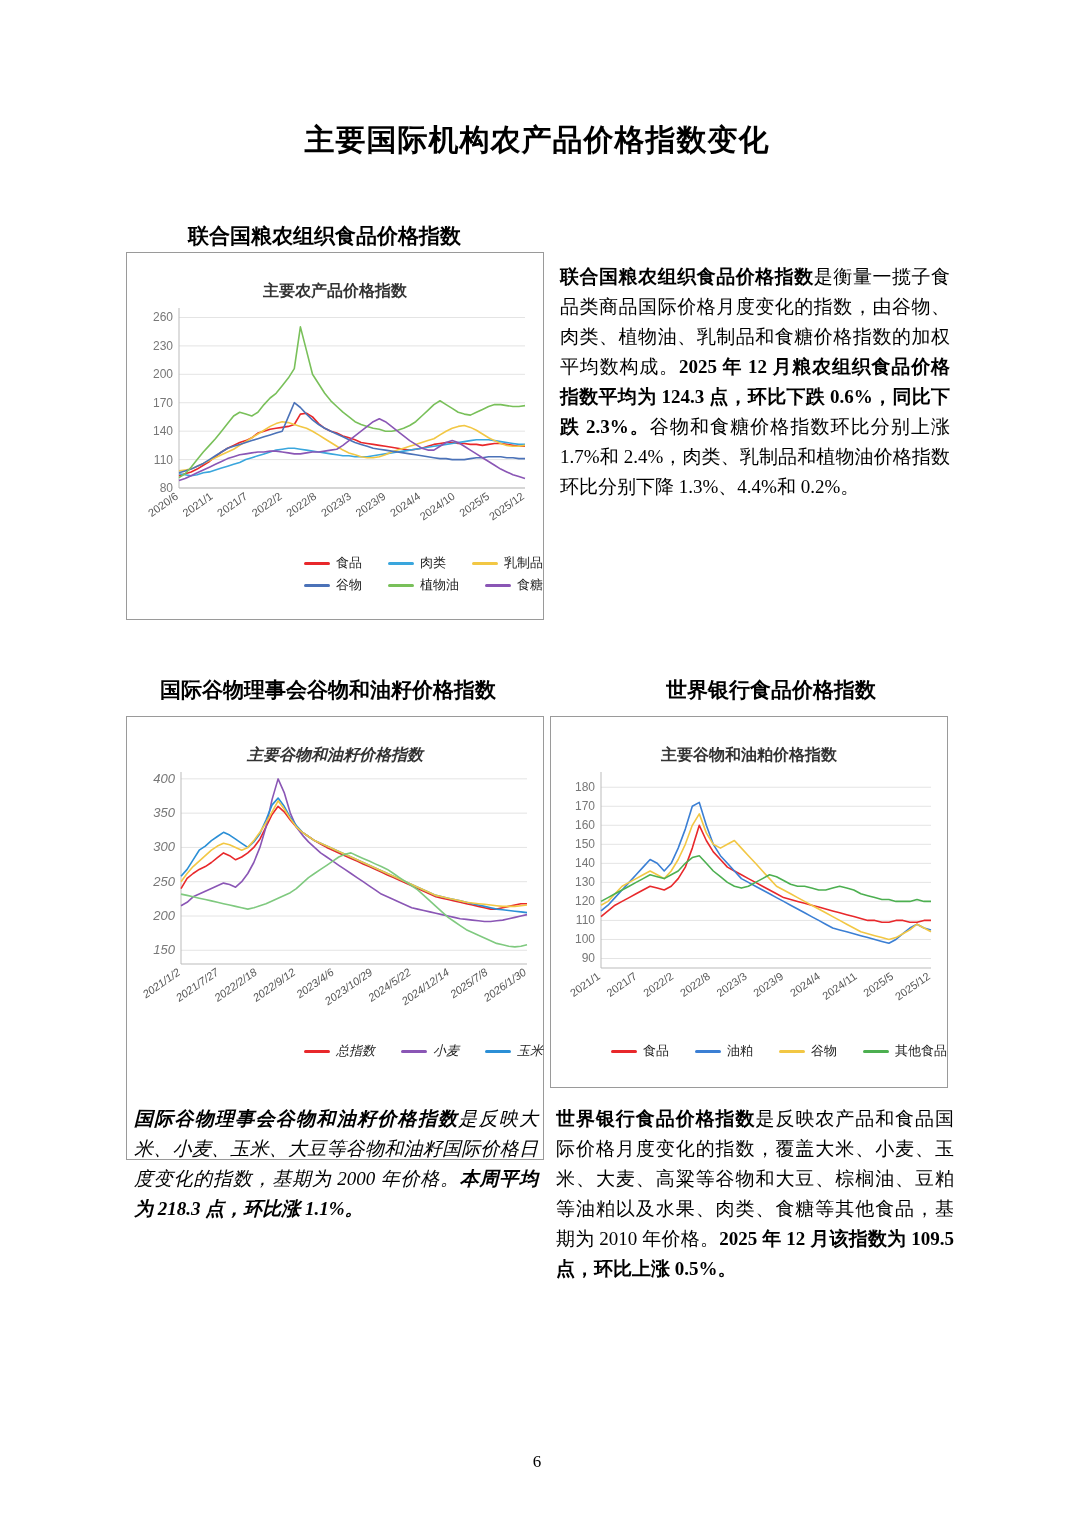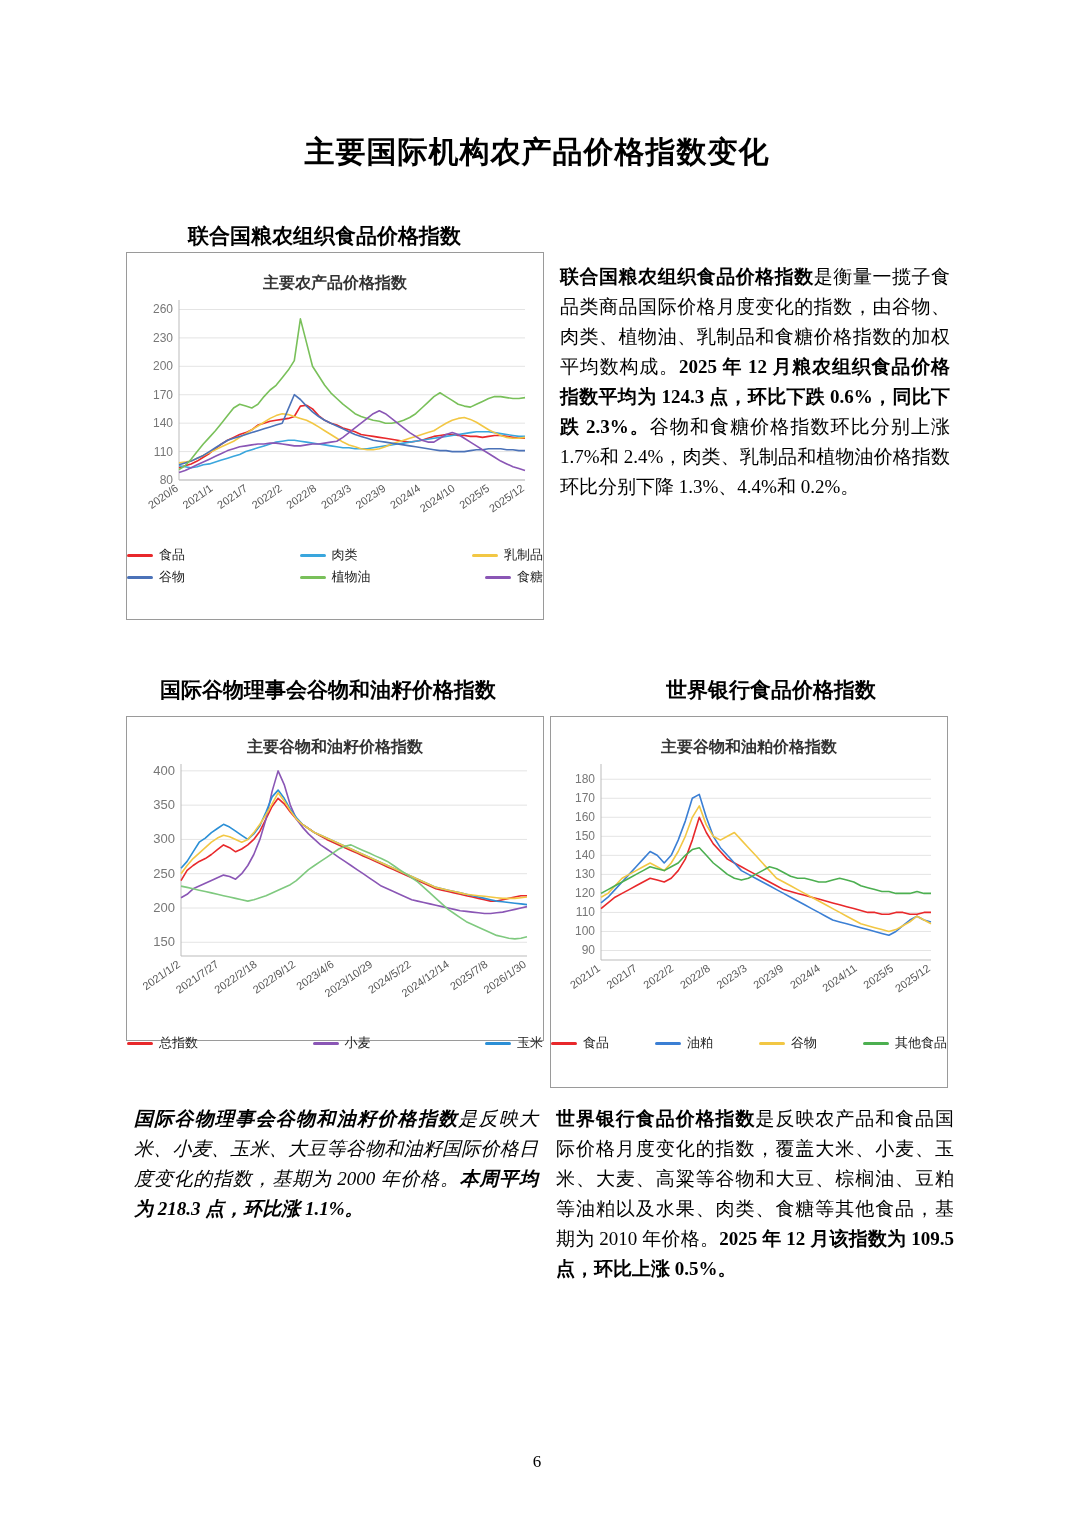--- a/index.html
+++ b/index.html
@@ -4,62 +4,62 @@
 <style>
   html,body{margin:0;padding:0;}
   body{
     width:1074px;height:1520px;background:#ffffff;
     font-family:"Liberation Serif", serif;
     color:#000;position:relative;overflow:hidden;
   }
   .page{position:absolute;left:0;top:0;width:1074px;height:1520px;}
 
   .doc-title{
-    position:absolute;left:0;top:132px;width:1074px;text-align:center;
+    position:absolute;left:0;top:120px;width:1074px;text-align:center;
     font-family:"Liberation Sans", sans-serif;
     font-weight:bold;font-size:30px;letter-spacing:1px;
   }
 
   
   .sec1-heading{
     position:absolute;left:188px;top:222px;
     font-family:"Liberation Sans", sans-serif;
     font-weight:bold;font-size:21px;
   }
   .chart-box{
     position:absolute;border:1px solid #9a9a9a;background:#fff;box-sizing:border-box;
   }
   #chart1{left:126px;top:252px;width:418px;height:368px;}
   .chart-title{
     text-align:center;font-family:"Liberation Sans", sans-serif;
-    font-weight:bold;font-size:16px;color:#333;margin-top:20px;
+    font-weight:bold;font-size:16px;color:#333;margin-top:28px;
   }
   .plot{position:relative;}
   .legend{position:absolute;width:100%;left:0;}
-  .lg-row{display:flex;justify-content:space-between;gap:26px;margin-top:4px;}
+  .lg-row{display:flex;justify-content:flex-end;gap:26px;margin-top:4px;}
   .lg-item{display:flex;align-items:center;gap:6px;font-size:13px;
            font-family:"Liberation Sans", sans-serif;color:#222;}
   .lg-swatch{width:26px;height:3px;display:inline-block;border-radius:2px;}
 
   
   .para{
     position:absolute;font-size:19px;line-height:30px;text-align:justify;
     font-family:"Liberation Serif", serif;
   }
   .para b{font-weight:bold;}
   #para1{left:560px;top:262px;width:390px;}
 
   
   .sec2-heading{
     position:absolute;font-family:"Liberation Sans", sans-serif;
     font-weight:bold;font-size:21px;
   }
   #h2a{left:160px;top:676px;}
   #h2b{left:666px;top:676px;}
-  #chart2{left:126px;top:716px;width:418px;height:325px;}
+  #chart2{left:126px;top:716px;width:418px;height:444px;font-style:italic;}
   #chart3{left:550px;top:716px;width:398px;height:372px;}
   #para2{left:134px;top:1104px;width:404px;font-style:italic;}
   #para3{left:556px;top:1104px;width:398px;}
 
   .pageno{
     position:absolute;left:0;top:1452px;width:1074px;text-align:center;
     font-size:17px;font-family:"Liberation Serif", serif;
   }
   svg{display:block;}
 </style>

